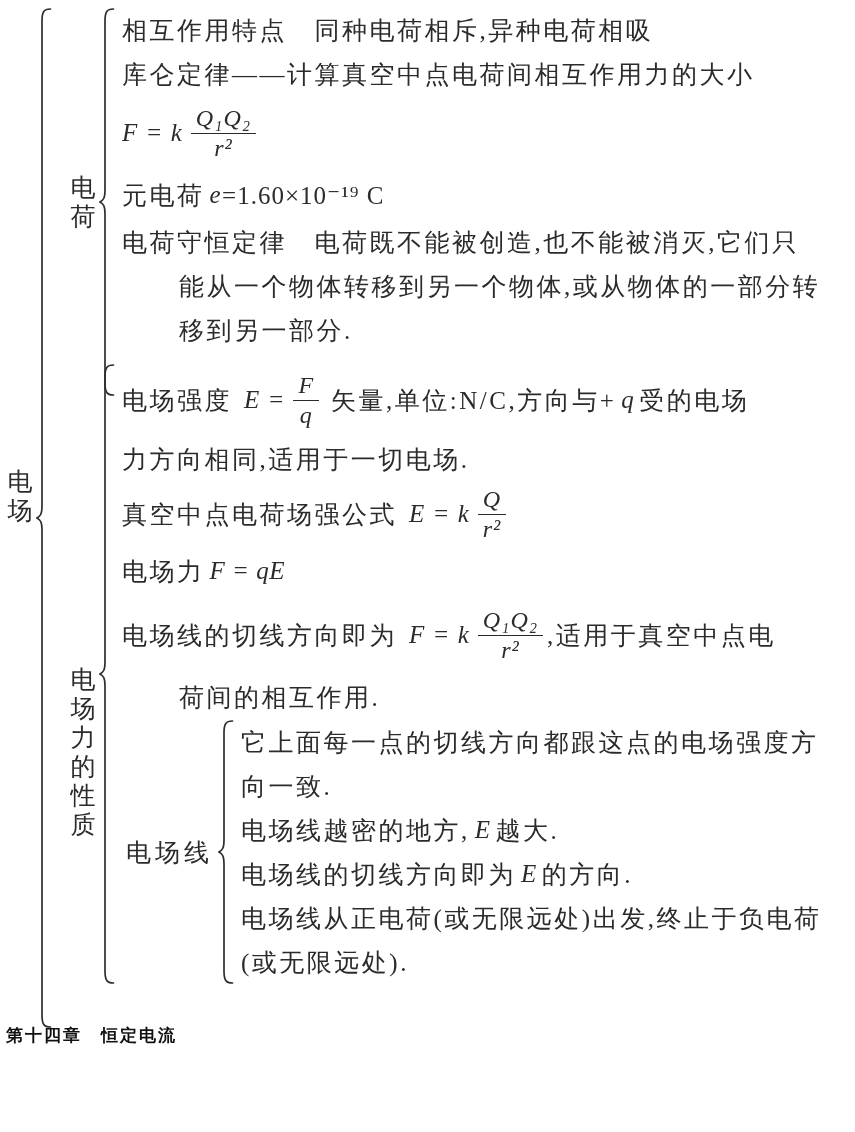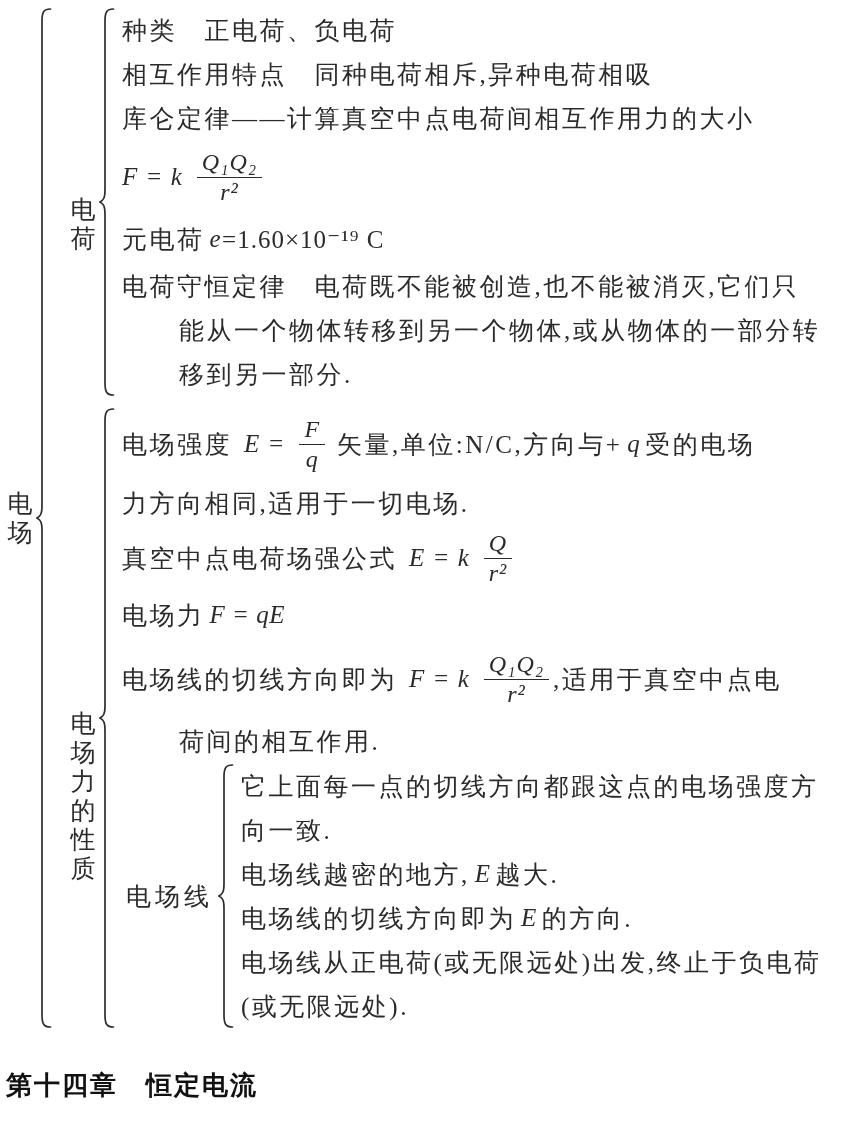--- a/index.html
+++ b/index.html
@@ -51,35 +51,35 @@
   }
   .h50 { min-height: 50px; }
   .h46 { min-height: 46px; }
   .h64 { min-height: 64px; }
   .h72 { min-height: 72px; }
   .h74 { min-height: 74px; }
   .h78 { min-height: 78px; }
   .indent { padding-left: 57px; }
 
   
-  .math { font-style: italic; display: inline-flex; align-items: center; margin: 0 12px; letter-spacing: 1px; gap: 6px; }
+  .math { font-style: italic; display: inline-flex; align-items: center; margin: 0 12px; letter-spacing: 1px; }
   .math.tight { margin-right: 4px; }
   .mgap { margin-left: 26px; }
   .frac { display: inline-flex; flex-direction: column; align-items: center; line-height: 1.12; margin-left: 8px; font-size: 24px; text-align: right; }
   .frac .num { padding: 0 5px 1px 5px; border-bottom: 1.7px solid #2b2b2b; }
   .frac .den { padding-top: 1px; }
   .var { font-style: italic; margin: 0 5px; letter-spacing: 0.5px; }
   .plainval { letter-spacing: 1px; text-align: right; }
 
   
   .chapter {
     margin-top: 40px;
     margin-left: 2px;
     font-family: "Liberation Sans", "DejaVu Sans", sans-serif;
-    font-size: 26px;
+    font-size: 17px;
     font-weight: 600;
     letter-spacing: 2px;
     color: #111111;
   }
 </style>
 </head>
 <body>
 
 <div class="canvas">
 
@@ -95,23 +95,20 @@
 
       <div class="row">
         <div class="vlabel sub-label shift14">电荷</div>
         <div class="brace-box">
             <svg width="16" height="388" viewBox="0 0 16 388">
               <path d="M14.5,1 C7.5,1 6,4.5 6,13 L6,182 C6,190 4.5,192 1,194 C4.5,196 6,198 6,206 L6,375 C6,383.5 7.5,387 14.5,387" fill="none" stroke="#2e2e2e" stroke-width="1.7" stroke-linecap="round"></path>
             </svg>
           </div>
         <div class="content-col">
           <div class="line">
-            <span>种类　正电荷、负电荷</span>
-          </div>
-          <div class="line">
             <span>相互作用特点　同种电荷相斥,异种电荷相吸</span>
           </div>
           <div class="line">
             <span>库仑定律——计算真空中点电荷间相互作用力的大小</span>
           </div>
           <div class="line h74">
             <span class="math" style="margin-left:0">
               <span>F = k</span>
               <span class="frac">
                 <span class="num">Q₁Q₂</span>

